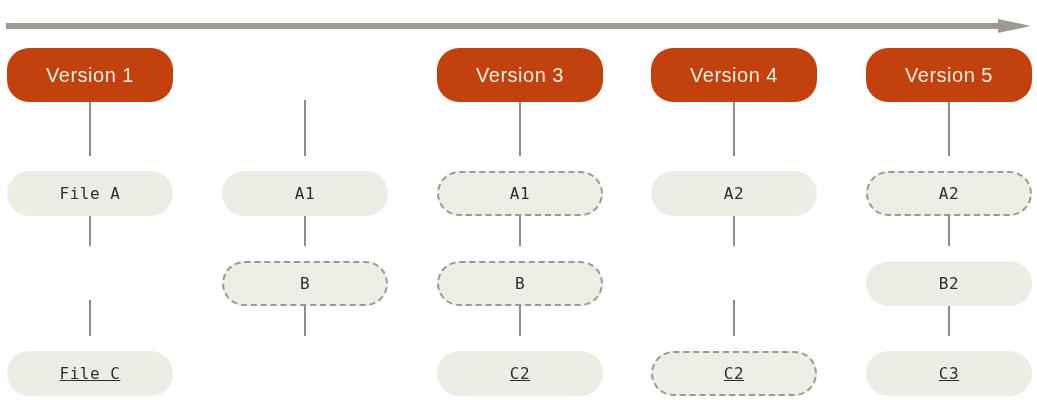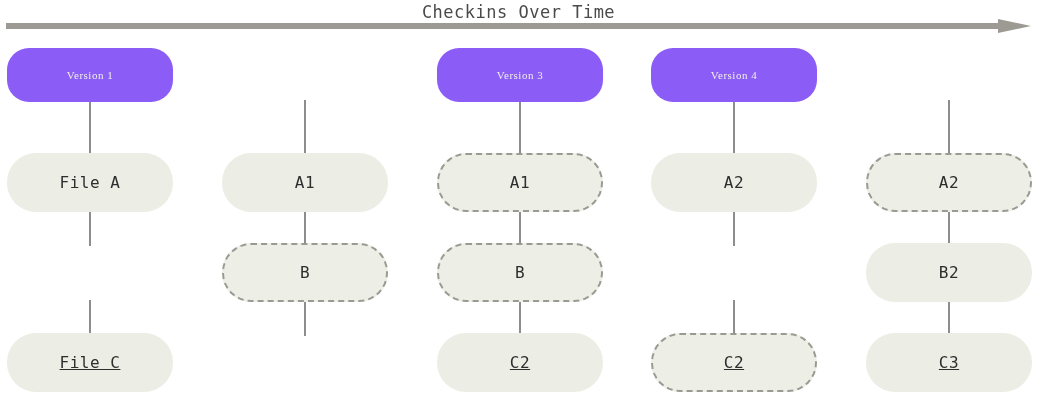--- a/index.html
+++ b/index.html
@@ -64,67 +64,67 @@
   .conn-b-c { top: 300px; height: 36px; }
 
   
   .version-node {
     position: absolute;
     left: 0;
     top: 48px;
     width: 166px;
     height: 54px;
     box-sizing: border-box;
-    background: #8b5cf6;
+    background: #c2410c;
     border-radius: 22px;
     display: flex;
     align-items: center;
     justify-content: center;
-    font-family: Liberation Serif, serif;
-    font-size: 11px;
+    font-family: Liberation Sans, sans-serif;
+    font-size: 20px;
     color: #f2efe7;
     letter-spacing: 0.5px;
     z-index: 2;
     white-space: nowrap;
   }
 
   
   .file-node {
     position: absolute;
     left: 0;
     width: 166px;
-    height: 59px;
+    height: 45px;
     box-sizing: border-box;
     background: #ecede5;
     border-radius: 29px;
     display: flex;
     align-items: center;
     justify-content: center;
     font-family: "DejaVu Sans Mono", "Liberation Mono", monospace;
     font-size: 16px;
     color: #2e2e2e;
     letter-spacing: 0.5px;
     z-index: 2;
     white-space: nowrap;
     border: 2px solid transparent;
+    margin-top: 18px;
   }
   .file-node.dashed {
     border: 2px dashed #9a9a92;
     background: #edeee6;
   }
   .row-a { top: 153px; }
   .row-b { top: 243px; }
   .row-c { top: 333px; text-decoration: underline; }
 </style>
 </head>
 <body>
 
 <div id="diagram">
 
-  <div class="title">Checkins Over Time</div>
 
   <svg class="timeline" viewBox="0 0 1025 16" preserveAspectRatio="none">
     <line x1="0" y1="8" x2="996" y2="8" stroke="#9d9a93" stroke-width="6"></line>
     <polygon points="992,1 1025,8 992,15" fill="#9d9a93"></polygon>
   </svg>
 
   <div id="columns-host">
       <div class="column" style="left: 7px;">
         <div class="connector conn-v-a"></div>
         <div class="connector conn-a-b"></div>
@@ -154,19 +154,20 @@
         <div class="connector conn-a-b"></div>
         <div class="connector conn-b-c"></div>
         <div class="version-node">Version 4</div>
         <div class="file-node row-a">A2</div>
         <div class="file-node row-c dashed">C2</div>
       </div>
       <div class="column" style="left: 866px;">
         <div class="connector conn-v-a"></div>
         <div class="connector conn-a-b"></div>
         <div class="connector conn-b-c"></div>
+        <div class="version-node">Version 5</div>
         <div class="file-node row-a dashed">A2</div>
         <div class="file-node row-b">B2</div>
         <div class="file-node row-c">C3</div>
       </div>
     </div>
 
 </div>
 
 </body></html>

